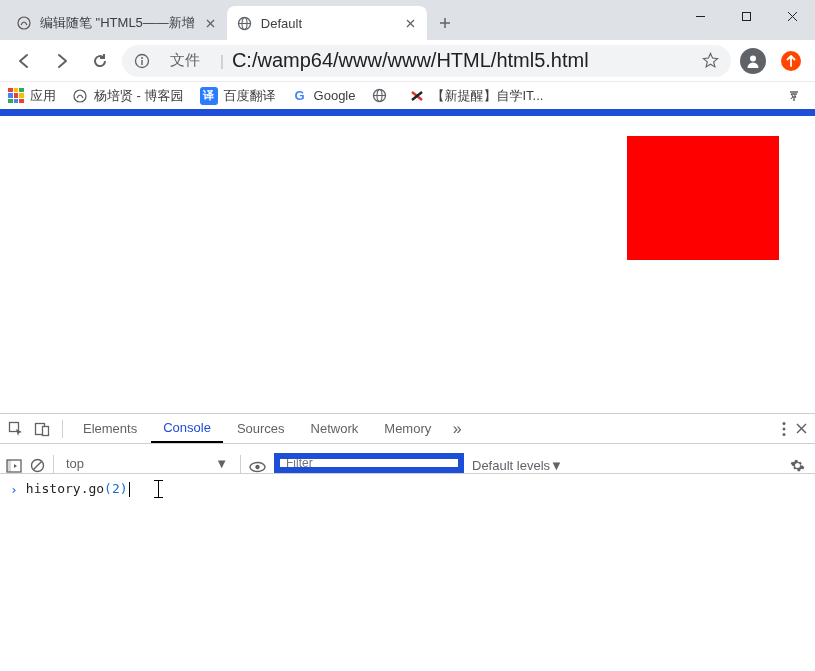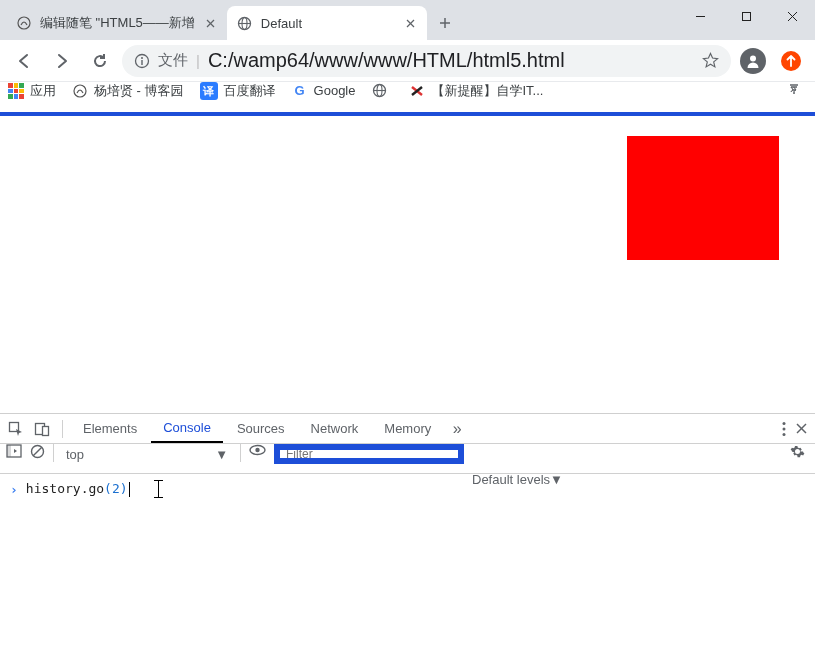--- a/index.html
+++ b/index.html
@@ -66,38 +66,38 @@
   }
   .omnibox {
     flex: 1 1 auto;
     height: 32px;
     background: #f1f3f4;
     border-radius: 16px;
     display: flex; align-items: center;
     padding: 0 12px; gap: 8px;
     color: #5f6368;
   }
-  .omnibox .info { display:flex; align-items:center; gap:8px; font-size:15px; }
+  .omnibox .info { display:flex; align-items:center; gap:20px; font-size:15px; }
   .omnibox .url { font-size: 20px; color: #202124; flex:1; white-space:nowrap; overflow:hidden; }
   .omnibox .star { color:#5f6368; }
   .avatar {
     width: 26px; height: 26px; border-radius: 50%;
     background: #5f6368; display:flex; align-items:center; justify-content:center;
   }
   .ext-icon {
     width:20px; height:20px; border-radius:50%; background:#ff4500;
     display:flex; align-items:center; justify-content:center; color:#fff;
   }
 
   
   .bookmarks {
-    display: flex; align-items: flex-start;
+    display: flex; align-items: center;
     height: 34px; background: #fff;
     padding: 0 8px; gap: 16px;
-    border-bottom: 4px solid #1d4ed8;
+    border-bottom: 7px solid #1d4ed8;
     font-size: 13px; color:#3c4043;
   }
   .bm-item { display:flex; align-items:center; gap:6px; white-space:nowrap; }
   .bm-item .bm-ico { width:16px; height:16px; display:flex; align-items:center; justify-content:center; }
   .apps-grid {
     width:16px; height:16px;
     display:grid; grid-template-columns:repeat(3,1fr); grid-template-rows:repeat(3,1fr); gap:1px;
   }
   .apps-grid span:nth-child(1){background:#ea4335;}
   .apps-grid span:nth-child(2){background:#fbbc05;}
@@ -129,21 +129,21 @@
     display:flex; align-items:center; height:30px;
     border-bottom:1px solid #d0d0d0; padding:0 4px; gap:2px;
     font-size:13px; color:#5f6368;
   }
   .dt-tabs .dt-ico { width:24px; display:flex; justify-content:center; }
   .dt-tabs .sep { width:1px; height:18px; background:#d0d0d0; margin:0 6px; }
   .dt-tab { padding: 0 12px; height:100%; display:flex; align-items:center;justify-content:center; }
   .dt-tab.active { color:#1d4ed8; border-bottom:2px solid #000000; }
   .dt-tabs .right { margin-left:auto; display:flex; align-items:center; gap:10px; color:#5f6368; padding-right:4px;}
   .dt-toolbar {
-    display:flex; align-items:flex-start; height:30px;
+    display:flex; align-items:flex-end; height:30px;
     border-bottom:1px solid #d0d0d0; padding:0 6px; gap:8px;
     font-size:13px; color:#5f6368;
   }
   .dt-toolbar .sep { width:1px; height:18px; background:#d0d0d0; }
   .ctx-select {
     display:flex; align-items:center; justify-content:space-between;
     width:170px; height:20px; padding:0 4px;
   }
   .filter-input {
     flex:0 0 190px; height:20px; border:6px solid #1d4ed8;

